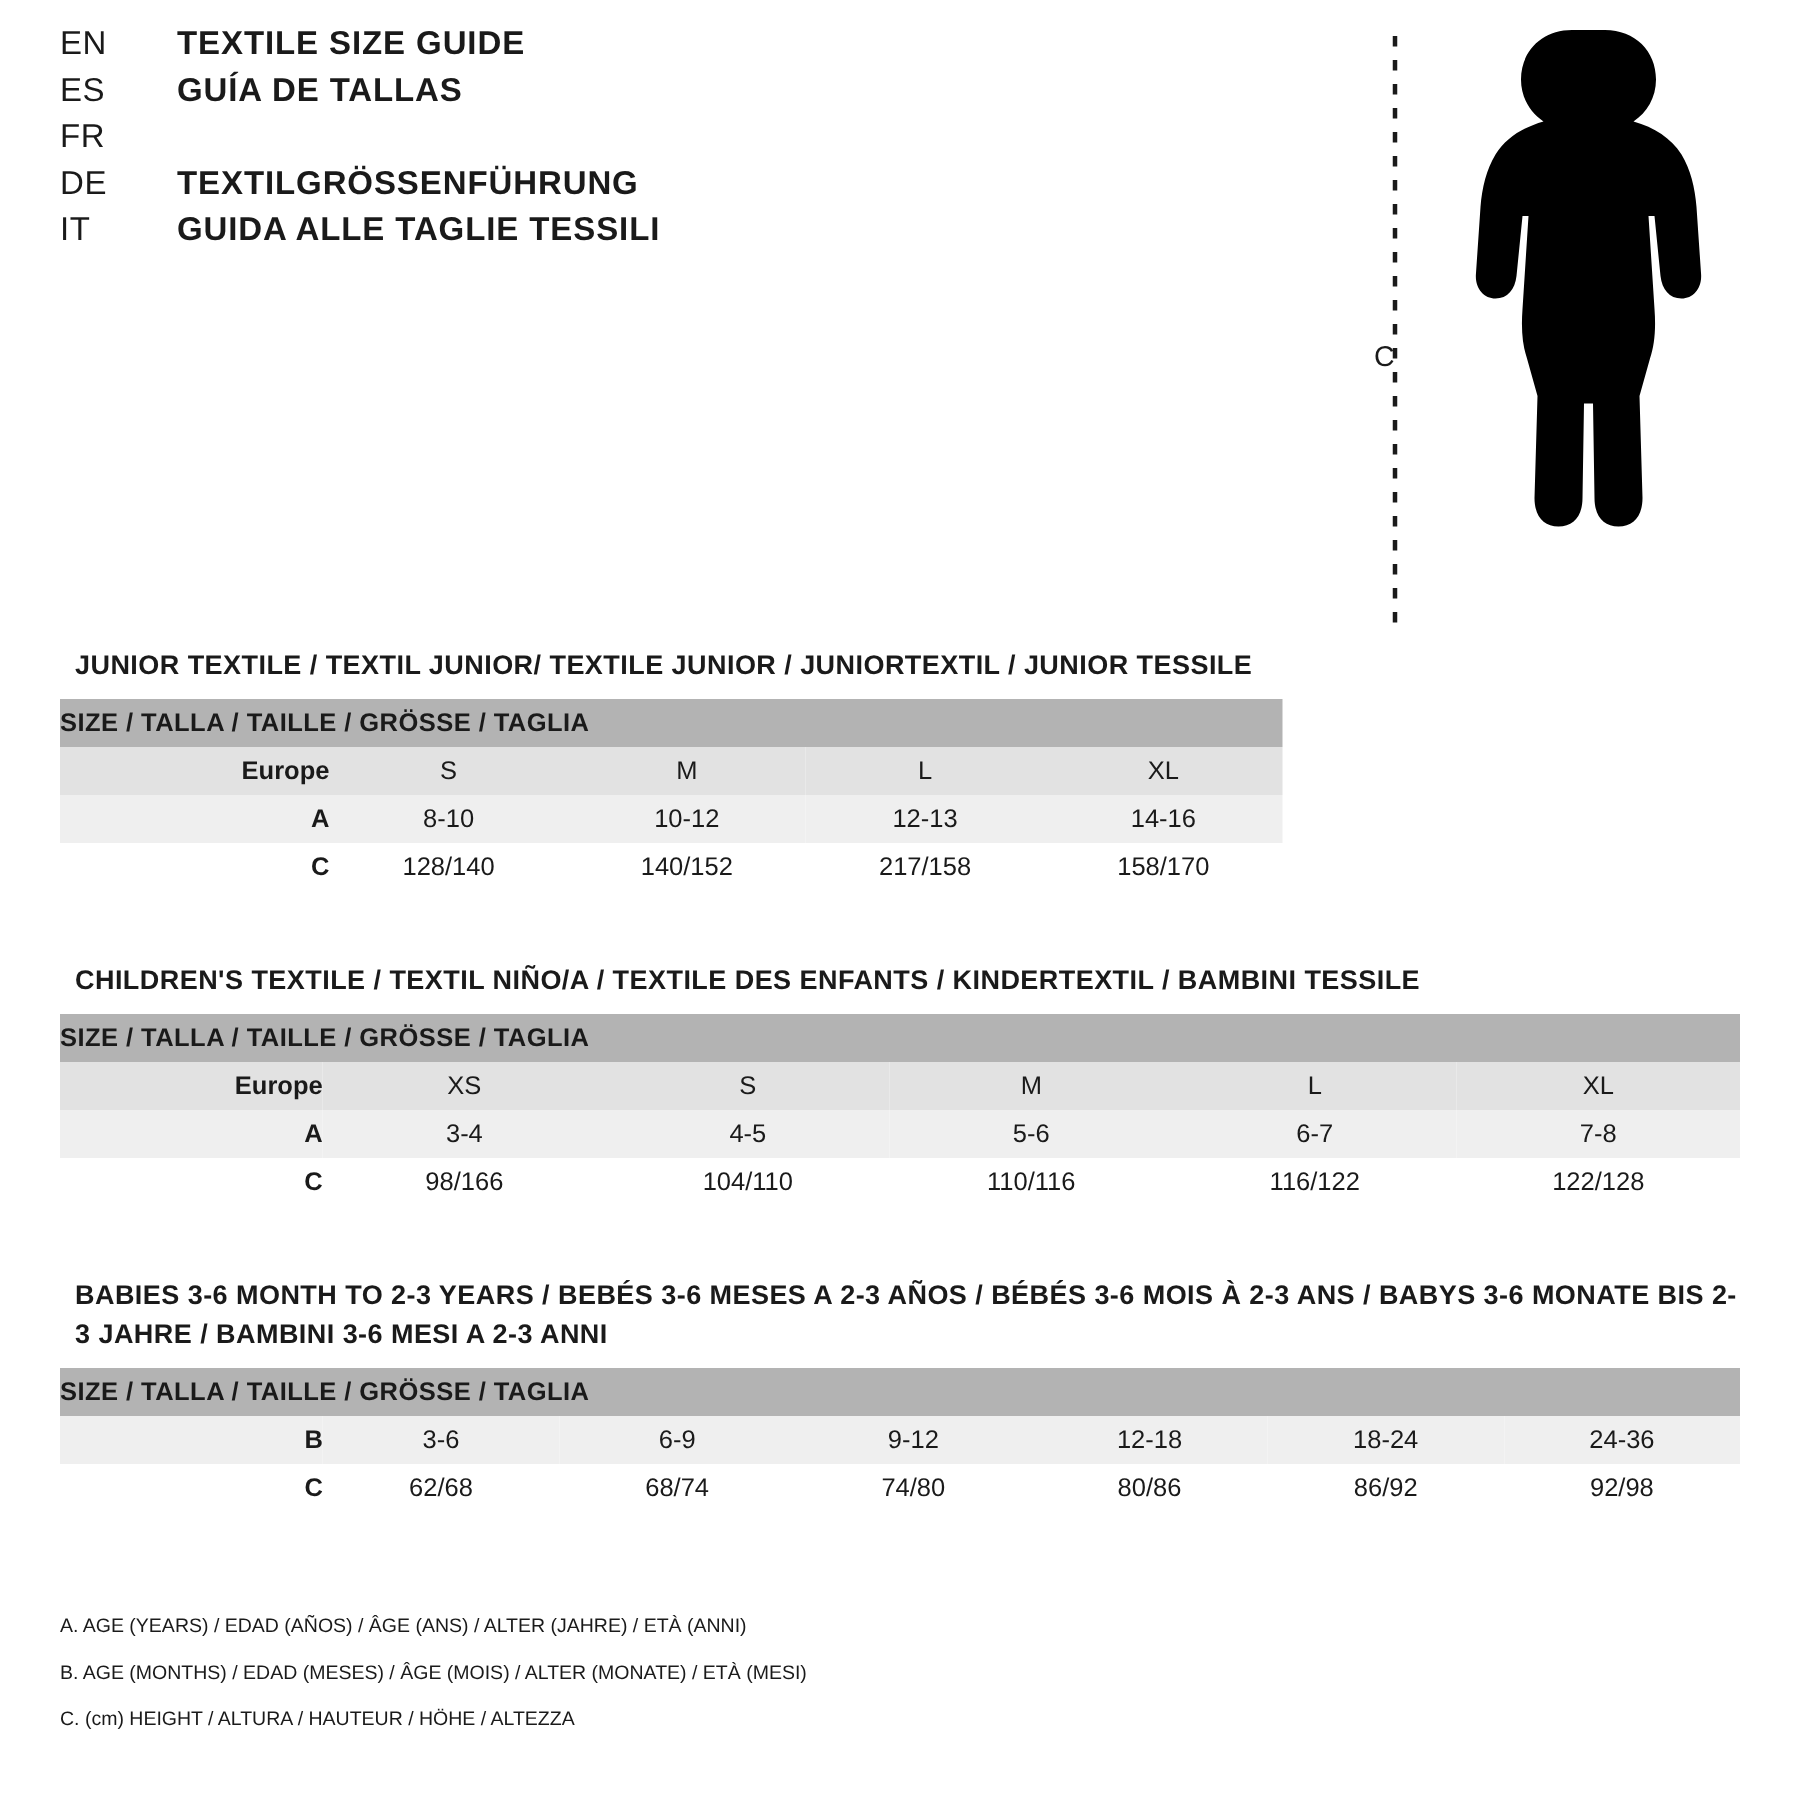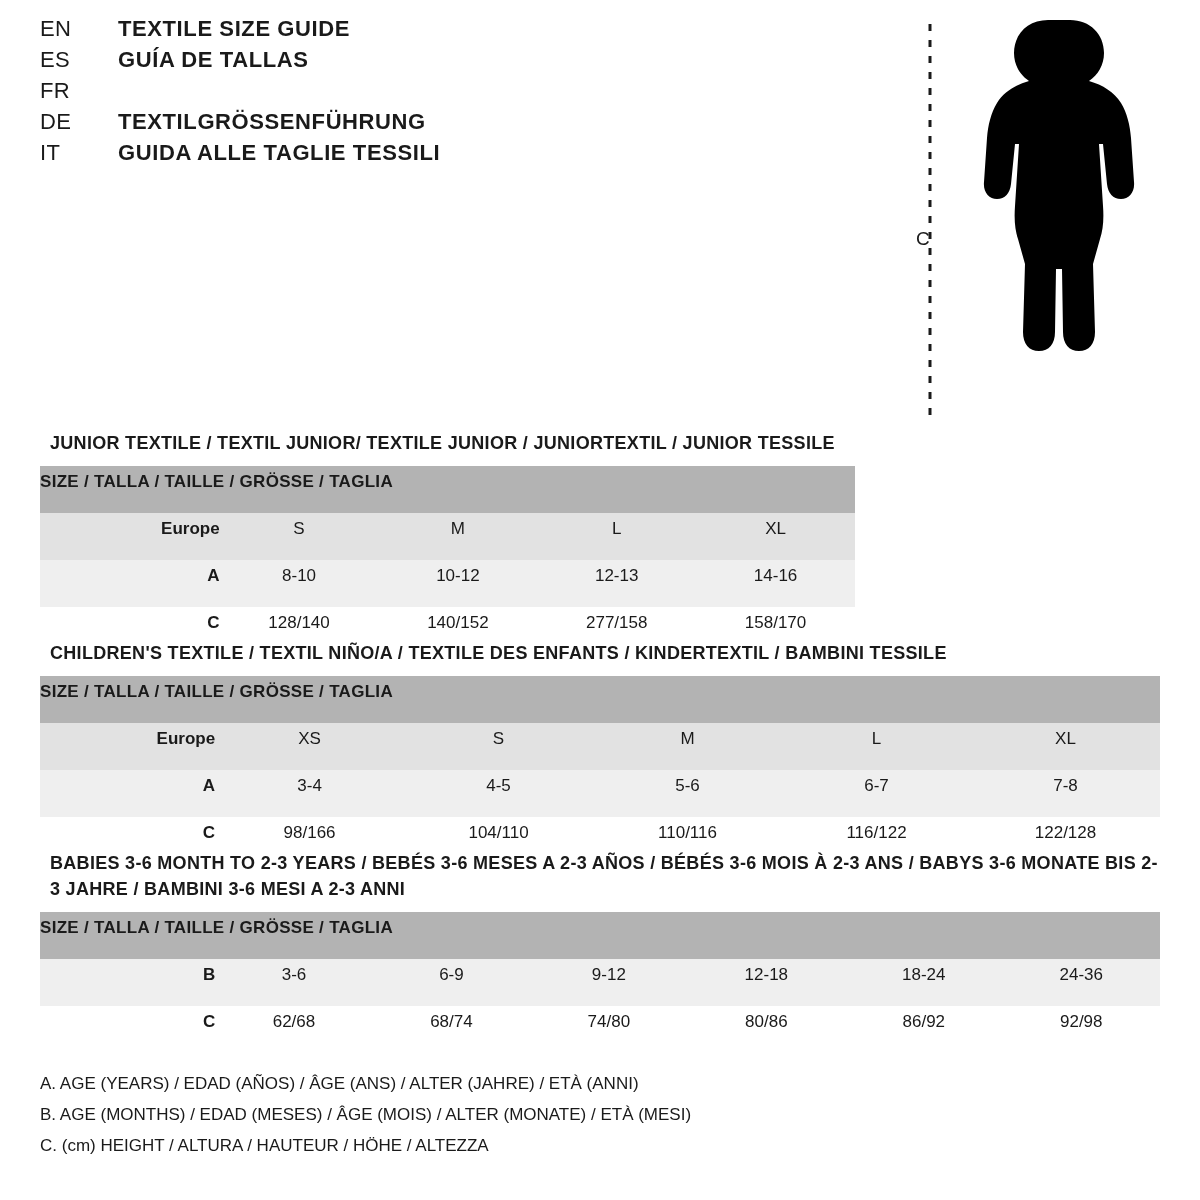--- a/index.html
+++ b/index.html
@@ -80,21 +80,21 @@
     margin-bottom: 10px;
     margin-left: 10px;
   }
 
   table.size-table {
     border-collapse: collapse;
     font-size: 17px;
     color: #1a1a1a;
   }
   table.size-table td {
-    padding: 5px 0 20px 0;
+    padding: 5px 0 5px 0;
     height: 22px;
     vertical-align: middle;
   }
   .band {
     background: #b3b3b3;
     font-weight: bold;
     letter-spacing: 0.3px;
     text-transform: uppercase;
   }
   .band td {
@@ -117,21 +117,21 @@
   }
   .val {
     text-align: center;
   }
 
   
   .legend {
     position: absolute;
     left: 40px;
     width: 1120px;
-    font-size: 17px;
+    font-size: 13px;
     line-height: 31px;
     color: #1a1a1a;
   }
   .legend div {
     white-space: nowrap;
   }
 </style>
 </head>
 <body>
 
@@ -220,21 +220,21 @@
       <td class="lbl">A</td>
       <td class="val">8-10</td>
       <td class="val">10-12</td>
       <td class="val">12-13</td>
       <td class="val">14-16</td>
     </tr>
     <tr class="row-white">
       <td class="lbl">C</td>
       <td class="val">128/140</td>
       <td class="val">140/152</td>
-      <td class="val">277/158</td>
+      <td class="val">217/158</td>
       <td class="val">158/170</td>
     </tr>
   </tbody>
     </table>
 </div>
 
 <div class="section" style="top: 640px;">
   <div class="section-title">CHILDREN'S TEXTILE / TEXTIL NIÑO/A / TEXTILE DES ENFANTS / KINDERTEXTIL / BAMBINI TESSILE</div>
   <table class="size-table" style="width: 1120px;">
     <tbody>

